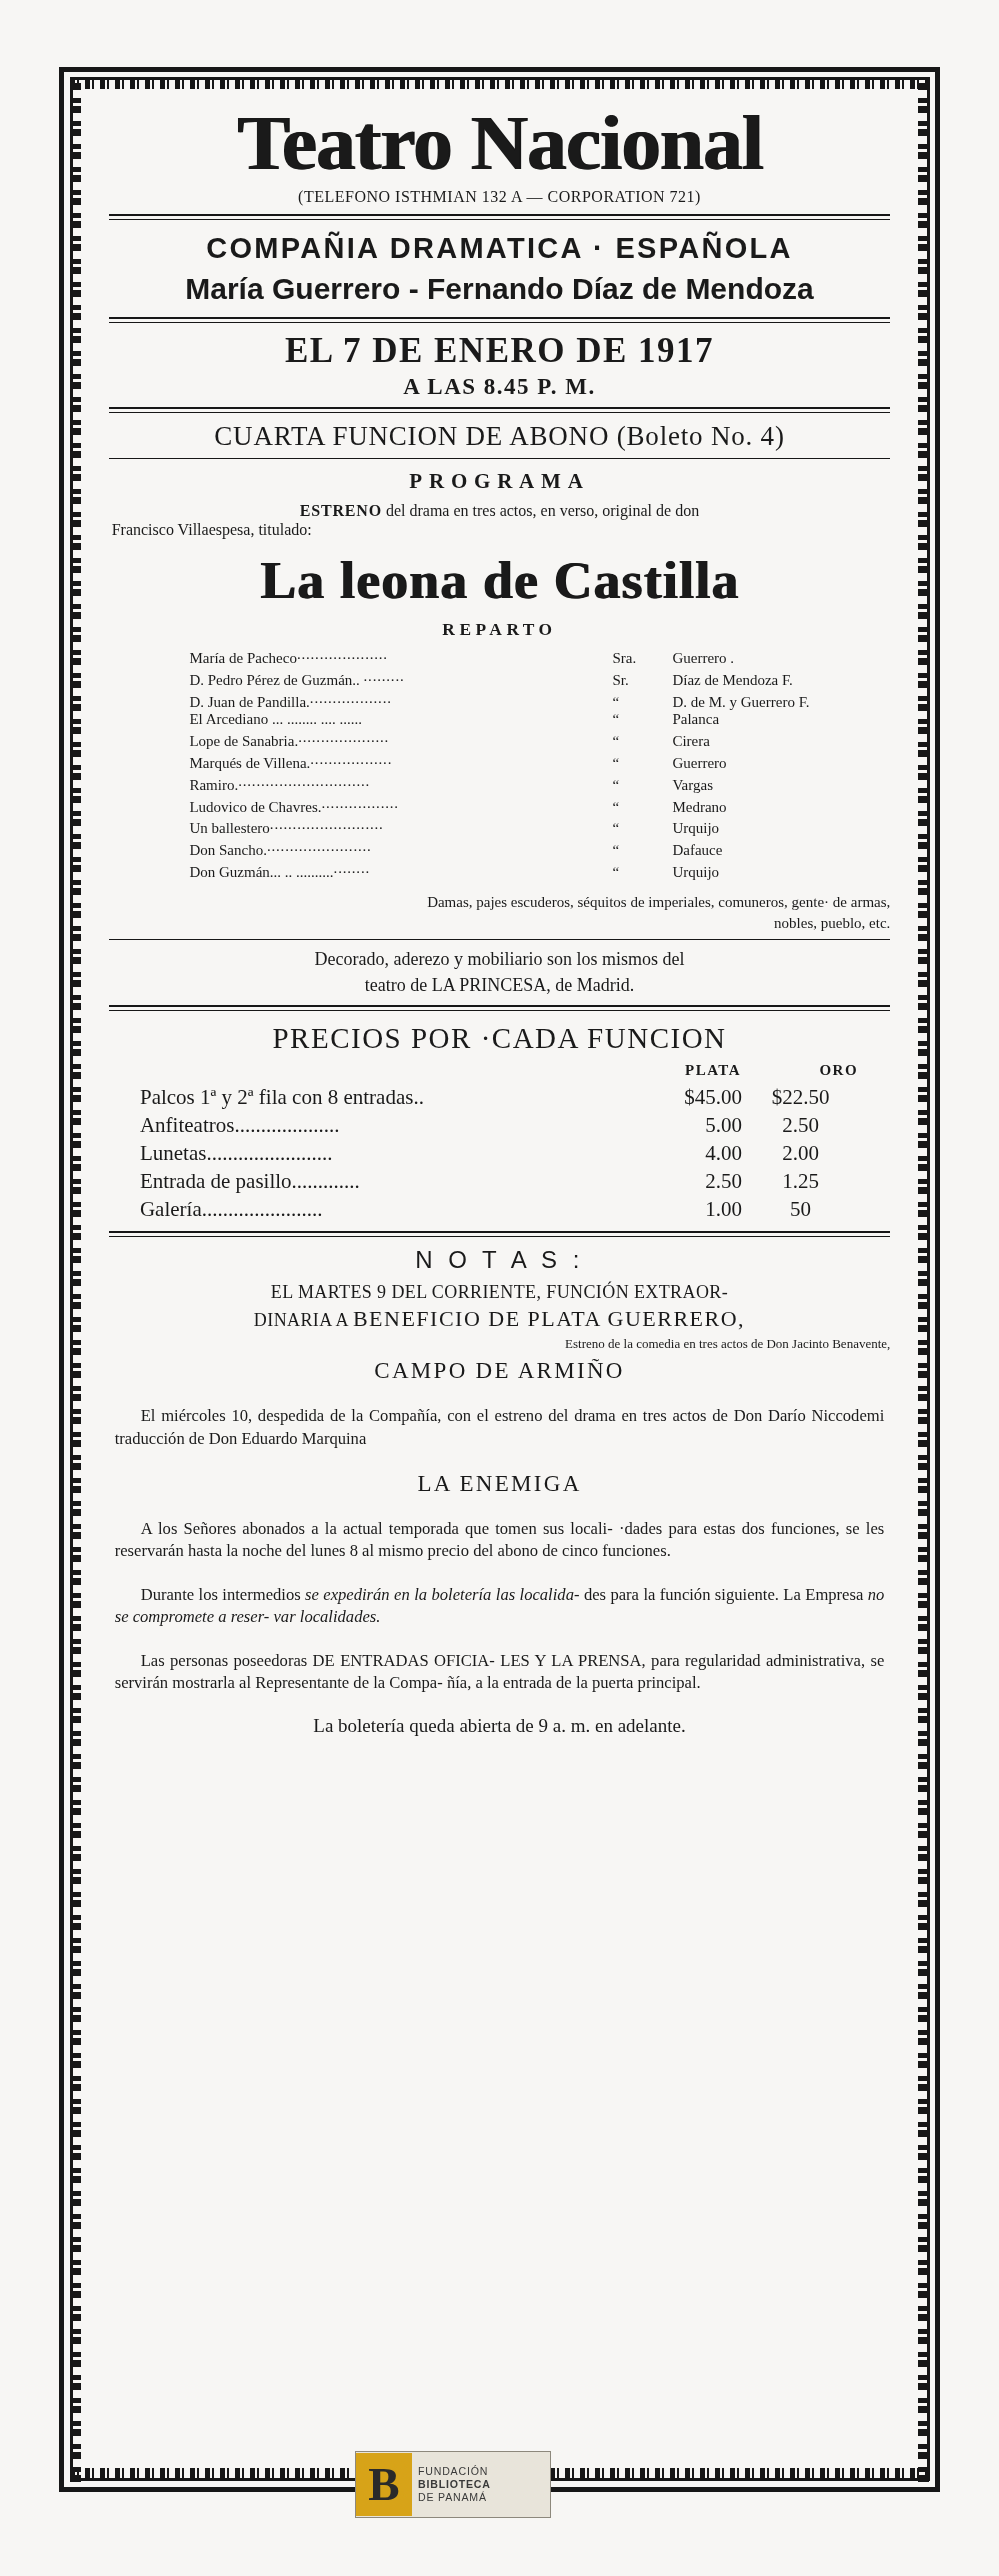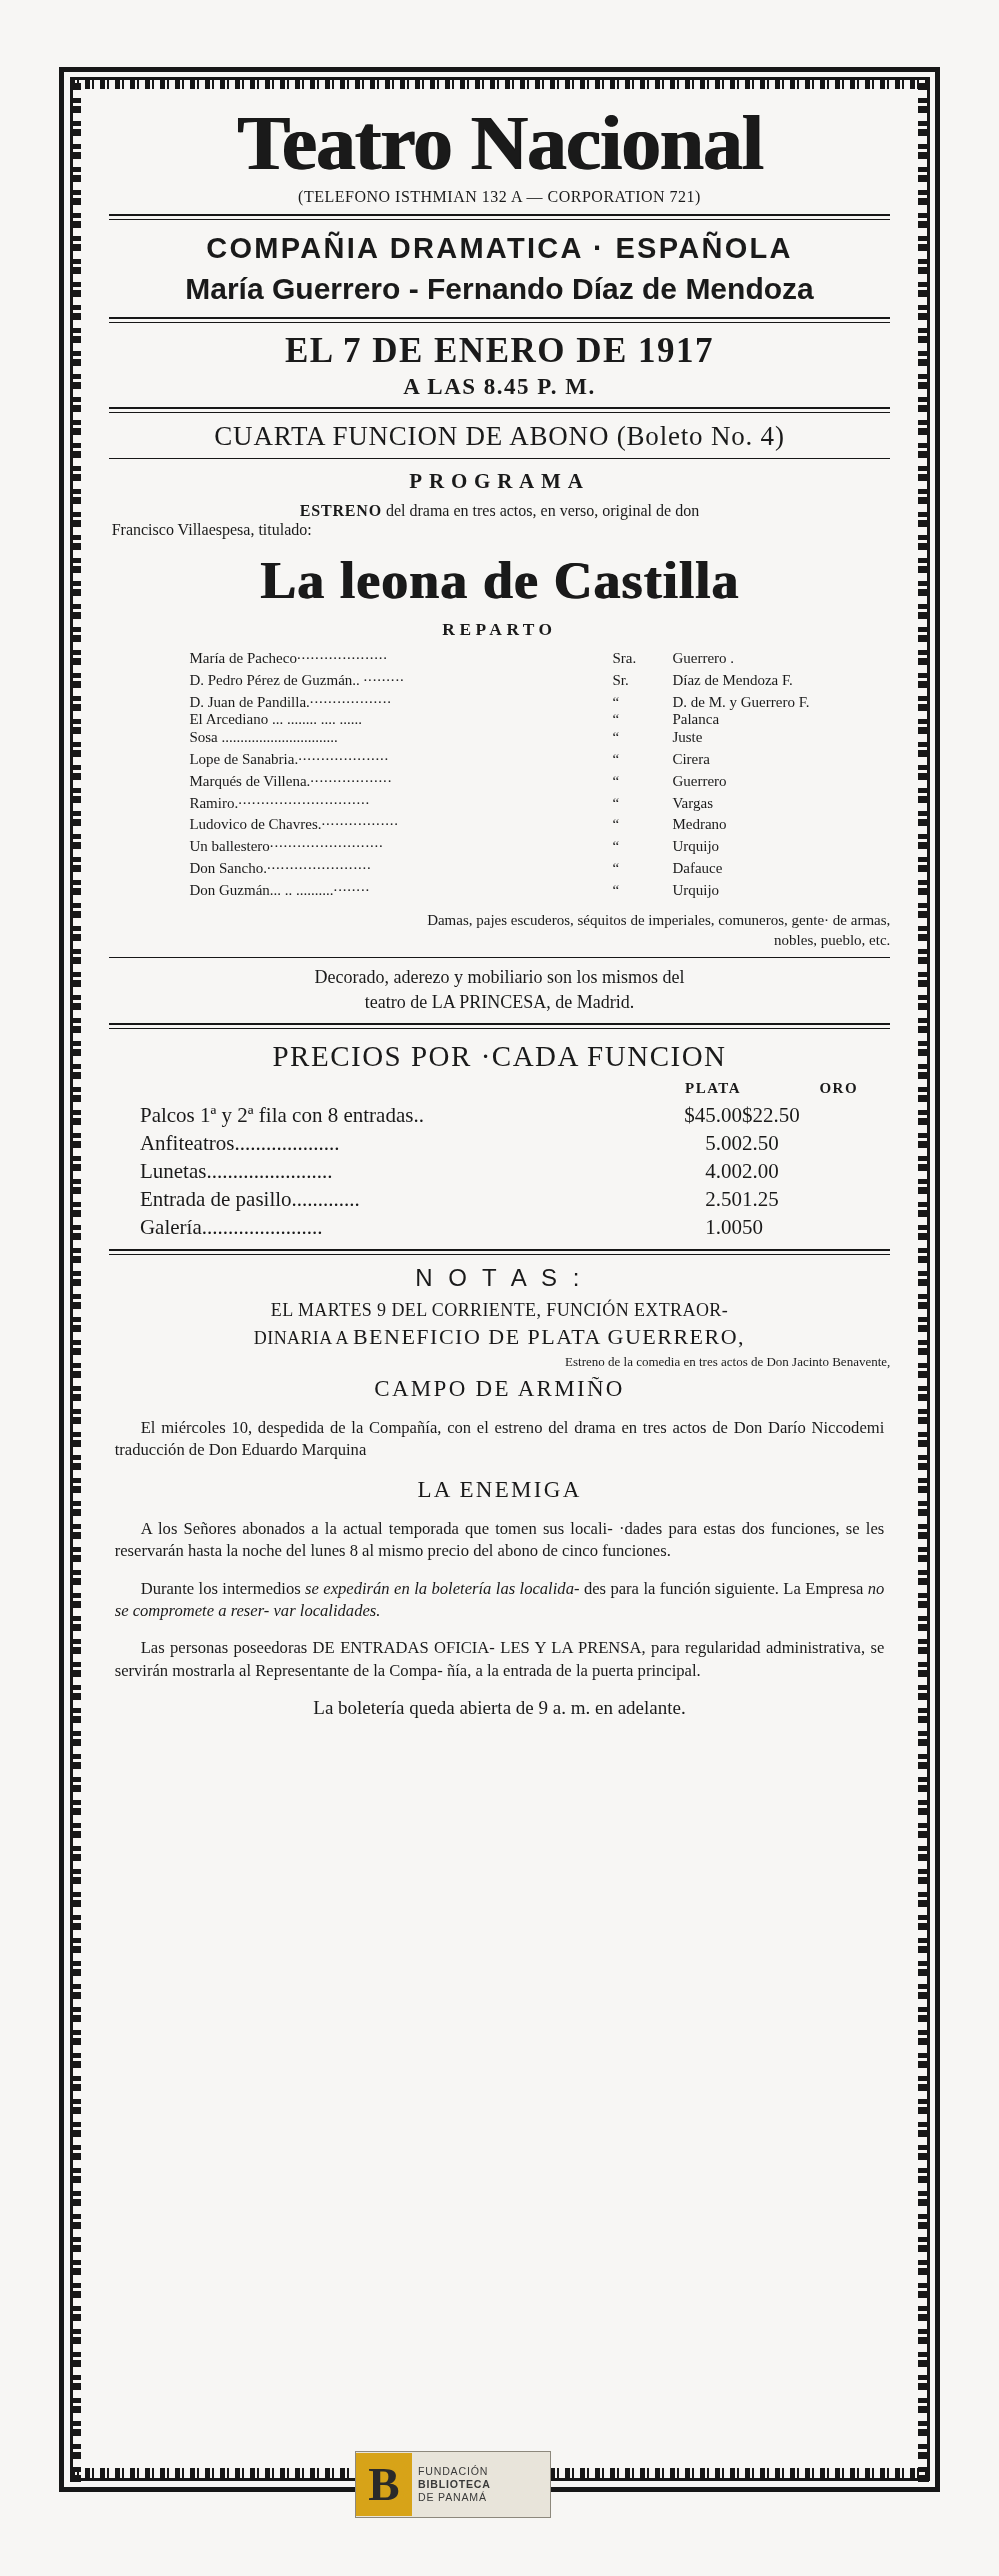--- a/index.html
+++ b/index.html
@@ -236,21 +236,21 @@
   table.prices th {
     font-size: 15px;
     font-weight: bold;
     letter-spacing: 1.5px;
     text-align: right;
     padding-bottom: 4.5px;
   }
   table.prices td { padding: 1.5px 0; white-space: nowrap; }
   td.p-label { width: 469px; padding-left: 19.7px; }
   td.p-plata { width: 113px; text-align: right; }
-  td.p-oro { width: 113px; text-align: left; padding-right: 23px; }
+  td.p-oro { width: 113px; text-align: center; padding-right: 23px; }
   .notas-h {
     font-family: "Liberation Sans", sans-serif;
     font-size: 24px;
     letter-spacing: 4.5px;
     text-align: center;
     margin: 9px 0 7.6px 0;
   }
   .n-line {
     font-family: "Liberation Serif", serif;
     font-size: 18px;
@@ -273,21 +273,21 @@
     font-size: 23px;
     letter-spacing: 2.3px;
     text-align: center;
     margin: 6px 0 4.5px 0;
   }
   .n-para {
     font-family: "Liberation Serif", serif;
     font-size: 16.6px;
     text-align: justify;
     line-height: 1.35;
-    margin: 15px 0;
+    margin: 21px 0;
     padding: 0 6px;
   }
   .n-para.ind { text-indent: 26px; }
   .n-para i { font-style: italic; }
   .n-last {
     font-family: "Liberation Serif", serif;
     font-size: 19px;
     text-align: center;
     margin: 6px 0 1.5px 0;
   }
@@ -387,25 +387,20 @@
           <td class="role"><span>D. Juan de Pandilla.</span><span class="dots">..................</span></td>
           <td class="hon">“</td>
           <td class="actor">D. de M.  y  Guerrero F.</td>
         </tr>
         <tr>
           <td class="role"><span>El Arcediano ...  ........  ....  ......</span></td>
           <td class="hon">“</td>
           <td class="actor">Palanca</td>
         </tr>
         <tr>
-          <td class="role"><span>Sosa  ...............................</span></td>
-          <td class="hon">“</td>
-          <td class="actor">Juste</td>
-        </tr>
-        <tr>
           <td class="role"><span>Lope de Sanabria.</span><span class="dots">....................</span></td>
           <td class="hon">“</td>
           <td class="actor">Cirera</td>
         </tr>
         <tr>
           <td class="role"><span>Marqués de Villena.</span><span class="dots">..................</span></td>
           <td class="hon">“</td>
           <td class="actor">Guerrero</td>
         </tr>
         <tr>

